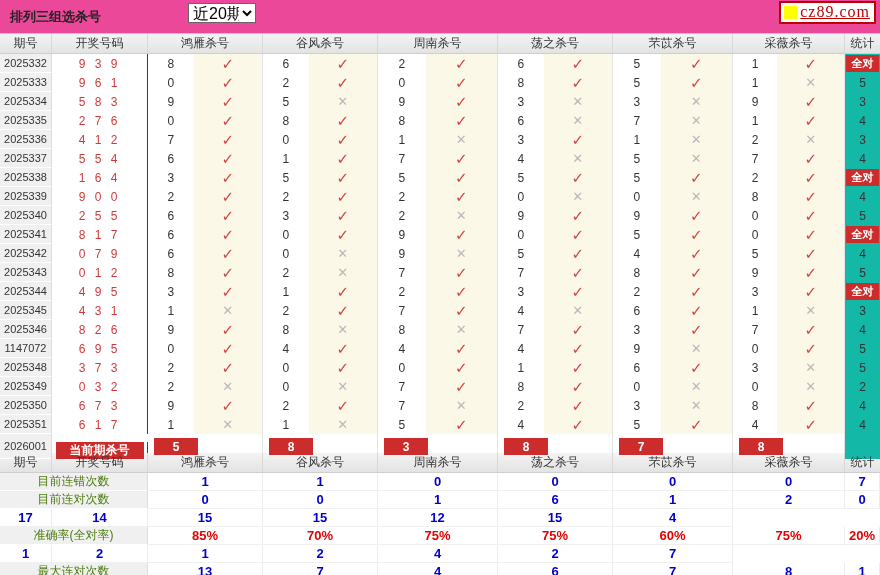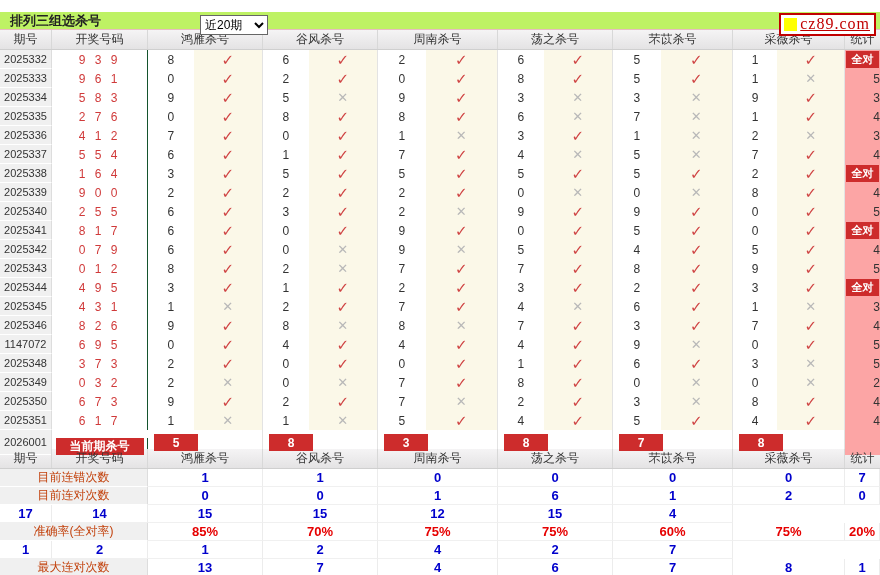--- a/index.html
+++ b/index.html
@@ -1,24 +1,24 @@
 <!DOCTYPE html>
 <html><head>
 <meta charset="utf-8">
 <style>
   * { margin:0; padding:0; box-sizing:border-box; }
   html,body { width:880px; height:575px; overflow:hidden;
     font-family:"Liberation Sans","DejaVu Sans",sans-serif; background:#fff; }
 
   
-  .titlebar { position:relative; height:18px; background:#bef264;
-    border-bottom:1px solid #e8bcc0; display:flex; align-items:center;margin-top:12px; }
+  .titlebar { position:relative; height:34px; background:#ec4899;
+    border-bottom:1px solid #e8bcc0; display:flex; align-items:center; }
   .titlebar .title { font-size:13px; font-weight:bold; color:#222; margin-left:10px; }
-  .titlebar select { position:absolute; left:200px; top:3px; width:68px; height:20px;
-    font-size:12px; border:1px solid #666; background:#fff; color:#000; }
+  .titlebar select { position:absolute; left:188px; top:3px; width:68px; height:20px;
+    font-size:16px; border:1px solid #666; background:#fff; color:#000; }
   .logo { position:absolute; right:4px; top:1px; background:#fff;
     border:2px solid #c00000; padding:0 4px 1px 3px; display:flex; align-items:center; gap:3px; }
   .logo .sq { width:13px; height:13px; background:#ffff00; display:inline-block; }
   .logo .txt { font-family:"Liberation Serif","DejaVu Serif",serif; font-size:16px;
     color:#c00000; letter-spacing:1px;text-decoration:underline; }
 
   
   .trow { display:grid; grid-template-columns:52px 96px 115px 115px 120px 115px 120px 112px 35px; }
   .hrow { height:20px; background:linear-gradient(#f5f4f5,#e4e3e4); border-bottom:1px solid #cfcfcf; }
   .hcell { display:flex; align-items:center; justify-content:center; font-size:12px;
@@ -29,37 +29,37 @@
   .pcell { background:#f0f0f0; border-bottom:1px solid #fff; border-right:1px solid #ddd;
     display:flex; align-items:center; justify-content:center; font-size:11px; color:#333; }
   .ncell { display:flex; align-items:center; justify-content:center; font-size:12px;
     color:#d03a3a; letter-spacing:3px; border-right:1px solid #14532d; }
   .kcell { display:flex; border-right:1px solid #e3e3e3; }
   .kcell .num { width:40%; display:flex; align-items:center; justify-content:center;
     font-size:12px; color:#333; }
   .kcell .mk { width:60%; background:#fbf8e8; display:flex; align-items:center; justify-content:center; }
   .ck { color:#cf4343; font-size:15px; font-weight:bold; line-height:1; }
   .xx { color:#b8b8b8; font-size:13px; font-weight:bold; line-height:1; }
-  .scell { background:#fca5a5; display:flex; align-items:center; justify-content:flex-end;
+  .scell { background:#14b8a6; display:flex; align-items:center; justify-content:center;
     font-size:12px; color:#333; }
   .badge-all { background:#cd2c2c; color:#fff; font-weight:bold; font-size:11px;
     width:100%; height:17px; margin:1px; display:flex; align-items:center; justify-content:center; }
 
   
   .cur-label { background:#cd2c2c; color:#fff; font-weight:bold; font-size:12px;
     width:88px; height:17px; display:flex; align-items:center; justify-content:center; }
   .cur-kill { background:#cd2c2c; color:#fff; font-weight:bold; font-size:12px;
     width:44px; height:17px; margin-left:6px; display:flex; align-items:center; justify-content:center; }
   .kcell-cur { display:flex; align-items:center; border-right:1px solid #e3e3e3; }
 
   
   .sumrow { height:18px; }
   .sum-label { grid-column:1 / 3; background:#f0f0f0; border-bottom:1px solid #fff;
     border-right:1px solid #ddd; display:flex; align-items:center; justify-content:center;
-    font-size:12px; color:#c2410c; }
+    font-size:12px; color:#4d7c0f; }
   .sum-val { display:flex; align-items:center; justify-content:center; font-size:13px;
     font-weight:bold; border-right:1px solid #ececec; border-bottom:1px solid #f0f0f0; }
   .sum-val.blue { color:#0000cc; }
   .sum-val.red  { color:#e60000; }
 </style>
 </head>
 <body>
 
 <div class="titlebar">
   <span class="title">排列三组选杀号</span>

